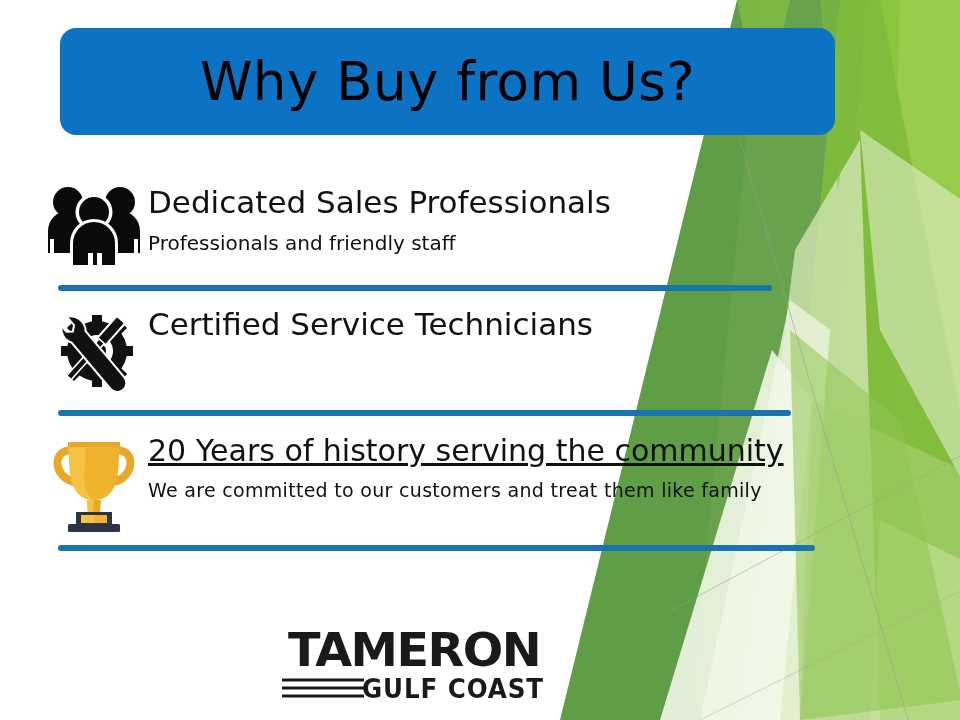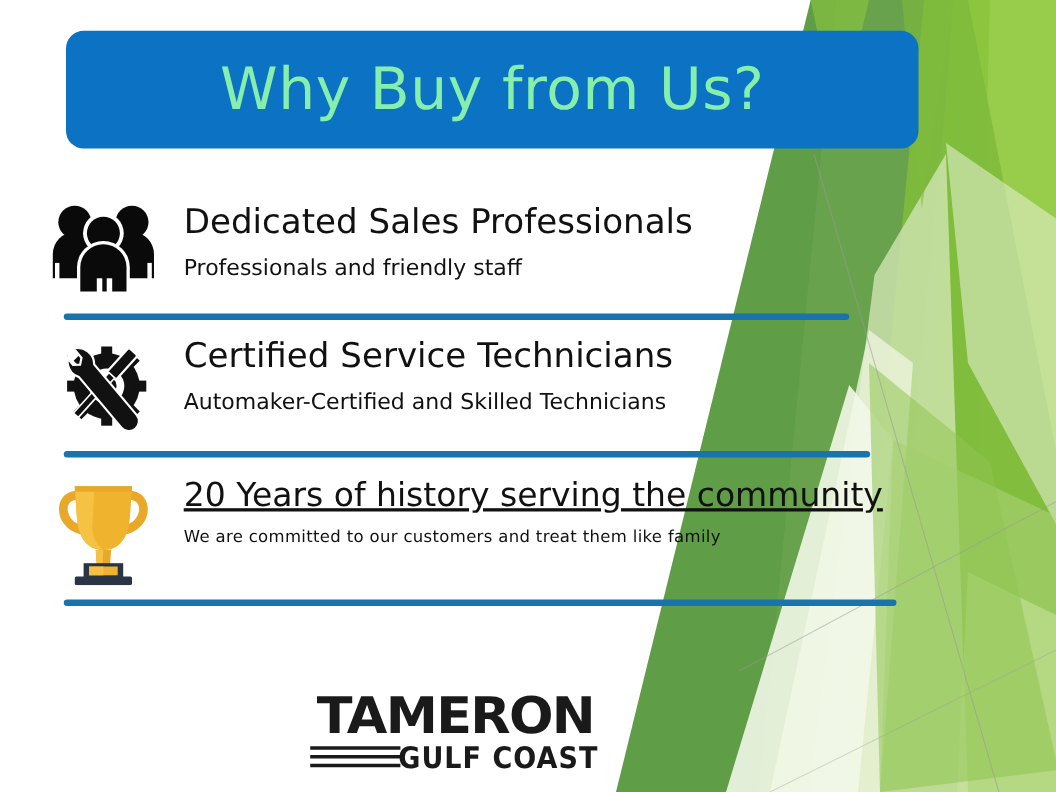--- a/index.html
+++ b/index.html
@@ -37,21 +37,21 @@
     width: 775px;
     height: 107px;
     background: #0b72c4;
     border-radius: 16px;
     z-index: 5;
     display: flex;
     align-items: center;
     justify-content: center;
   }
   #title-text {
-    color: #86efac;
+    color: #000000;
     font-size: 53px;
     font-weight: 400;
     letter-spacing: 0.5px;
     line-height: 1;
     white-space: nowrap;
     font-family: "DejaVu Sans", "Liberation Sans", sans-serif;
   }
 
   
   .feature-row {
@@ -62,21 +62,20 @@
   }
   .feature-icon {
     width: 108px;
     flex: 0 0 108px;
     display: flex;
     align-items: center;
     justify-content: center;
   }
   .feature-texts {
     padding-top: 2px;
-    margin-left: 19px;
   }
   .feature-heading {
     color: #111111;
     font-size: 31px;
     font-weight: 400;
     line-height: 1.12;
     white-space: nowrap;
   }
   .feature-sub {
     color: #111111;
@@ -85,21 +84,21 @@
     line-height: 1.2;
     margin-top: 11px;
     white-space: nowrap;
   }
 
   #row-1 { left: 40px; top: 183px; }
   #row-2 { left: 40px; top: 305px; }
   #row-3 { left: 40px; top: 432px; }
 
   #row-3 .feature-heading { font-size: 30px; text-decoration: underline; }
-  #row-3 .feature-sub { font-size: 15px; letter-spacing: 0.3px; }
+  #row-3 .feature-sub { font-size: 19px; letter-spacing: 0.3px; }
 
   
   .divider {
     position: absolute;
     height: 6px;
     background: #1a73ab;
     border-radius: 3px;
     z-index: 5;
   }
   #divider-1 { left: 58px; top: 285px; width: 714px; }
@@ -211,21 +210,20 @@
           <rect x="46.5" y="44" width="6" height="38" fill="#111111" stroke="#ffffff" stroke-width="1.5"></rect>
         </g>
 
         <g transform="rotate(-40 49 44)" fill="#111111" stroke="#ffffff" stroke-width="2">
           <path d="M49 2 a15 15 0 0 0 -13 23 l0 60 a9 9 0 0 0 18 0 l0 -60 a15 15 0 0 0 -5 -23 l0 11 l-5 4 l-5 -4 l0 -11 Z"></path>
         </g>
       </svg>
     </div>
     <div class="feature-texts">
       <div class="feature-heading">Certified Service Technicians</div>
-      <div class="feature-sub">Automaker-Certified and Skilled Technicians</div>
     </div>
   </div>
   <div class="divider" id="divider-2"></div>
 
   <div class="feature-row" id="row-3">
     <div class="feature-icon">
       <svg class="icon-svg" width="96" height="100" viewBox="0 0 96 100" aria-hidden="true">
 
         <path d="M26 14 C6 14 4 34 12 44 C18 52 26 54 30 54 L30 46 C25 45 18 42 16 34 C14 26 18 22 27 22 Z" fill="#e8a92a"></path>
         <path d="M70 14 C90 14 92 34 84 44 C78 52 70 54 66 54 L66 46 C71 45 78 42 80 34 C82 26 78 22 69 22 Z" fill="#e8a92a"></path>

